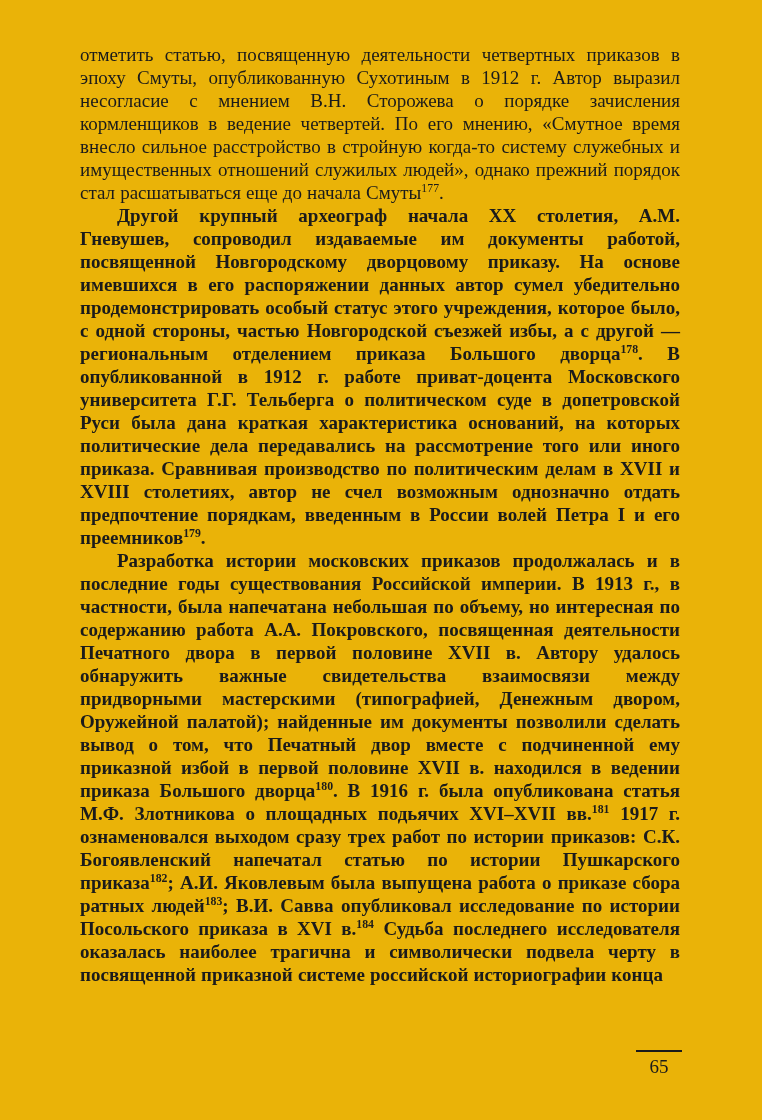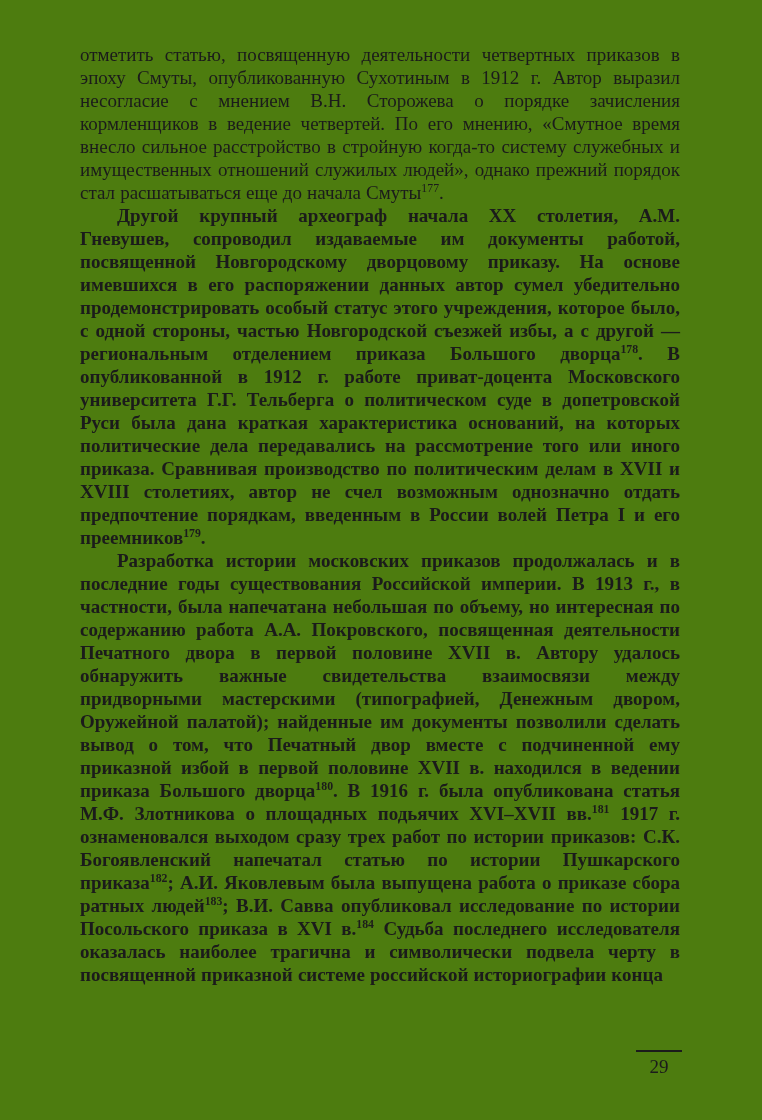--- a/index.html
+++ b/index.html
@@ -6,21 +6,21 @@
     margin: 0;
     padding: 0;
     background: #e8e8e6;
   }
   .page {
     position: relative;
     box-sizing: border-box;
     width: 762px;
     height: 1120px;
     margin: 0 auto;
-    background: #4d7c0f;
+    background: #eab308;
     color: #1b1b1b;
     font-family: "Liberation Serif", "DejaVu Serif", serif;
     font-size: 19px;
     line-height: 23px;
     padding: 43px 82px 0 80px;
     overflow: hidden;
   }
   .text-block p {
     margin: 0;
     text-align: justify;
@@ -63,15 +63,15 @@
 <body>
 
 <div class="page">
   <div class="text-block">
       <p>отметить статью, посвященную деятельности четвертных приказов в эпоху Смуты, опубликованную Сухотиным в 1912 г. Автор выразил несогласие с мнением В.Н. Сторожева о порядке зачисления кормленщиков в ведение четвертей. По его мнению, «Смутное время внесло сильное расстройство в стройную когда-то систему служебных и имущественных отношений служилых людей», однако прежний порядок стал расшатываться еще до начала Смуты<sup>177</sup>.</p>
       <p class="indent">Другой крупный археограф начала XX столетия, А.М. Гневушев, сопроводил издаваемые им документы работой, посвященной Новгородскому дворцовому приказу. На основе имевшихся в его распоряжении данных автор сумел убедительно продемонстрировать особый статус этого учреждения, которое было, с одной стороны, частью Новгородской съезжей избы, а с другой — региональным отделением приказа Большого дворца<sup>178</sup>. В опубликованной в 1912 г. работе приват-доцента Московского университета Г.Г. Тельберга о политическом суде в допетровской Руси была дана краткая характеристика оснований, на которых политические дела передавались на рассмотрение того или иного приказа. Сравнивая производство по политическим делам в XVII и XVIII столетиях, автор не счел возможным однозначно отдать предпочтение порядкам, введенным в России волей Петра I и его преемников<sup>179</sup>.</p>
       <p class="indent">Разработка истории московских приказов продолжалась и в последние годы существования Российской империи. В 1913 г., в частности, была напечатана небольшая по объему, но интересная по содержанию работа А.А. Покровского, посвященная деятельности Печатного двора в первой половине XVII в. Автору удалось обнаружить важные свидетельства взаимосвязи между придворными мастерскими (типографией, Денежным двором, Оружейной палатой); найденные им документы позволили сделать вывод о том, что Печатный двор вместе с подчиненной ему приказной избой в первой половине XVII в. находился в ведении приказа Большого дворца<sup>180</sup>. В 1916 г. была опубликована статья М.Ф. Злотникова о площадных подьячих XVI–XVII вв.<sup>181</sup> 1917 г. ознаменовался выходом сразу трех работ по истории приказов: С.К. Богоявленский напечатал статью по истории Пушкарского приказа<sup>182</sup>; А.И. Яковлевым была выпущена работа о приказе сбора ратных людей<sup>183</sup>; В.И. Савва опубликовал исследование по истории Посольского приказа в XVI в.<sup>184</sup> Судьба последнего исследователя оказалась наиболее трагична и символически подвела черту в посвященной приказной системе российской историографии конца</p>
     </div>
   <div class="footer">
     <div class="footer-rule"></div>
-    <div class="page-number">29</div>
+    <div class="page-number">65</div>
   </div>
 </div>
 
 </body></html>

